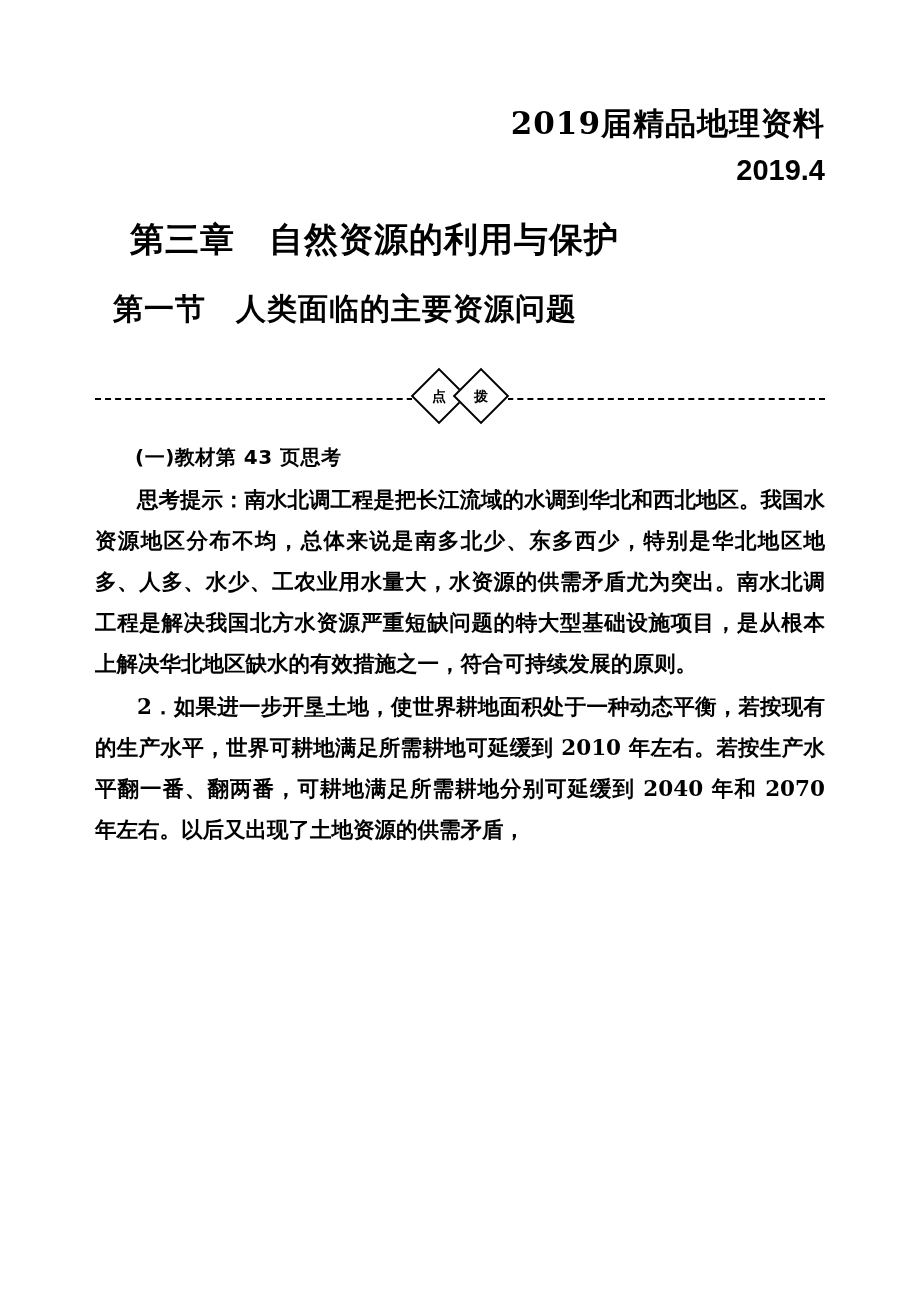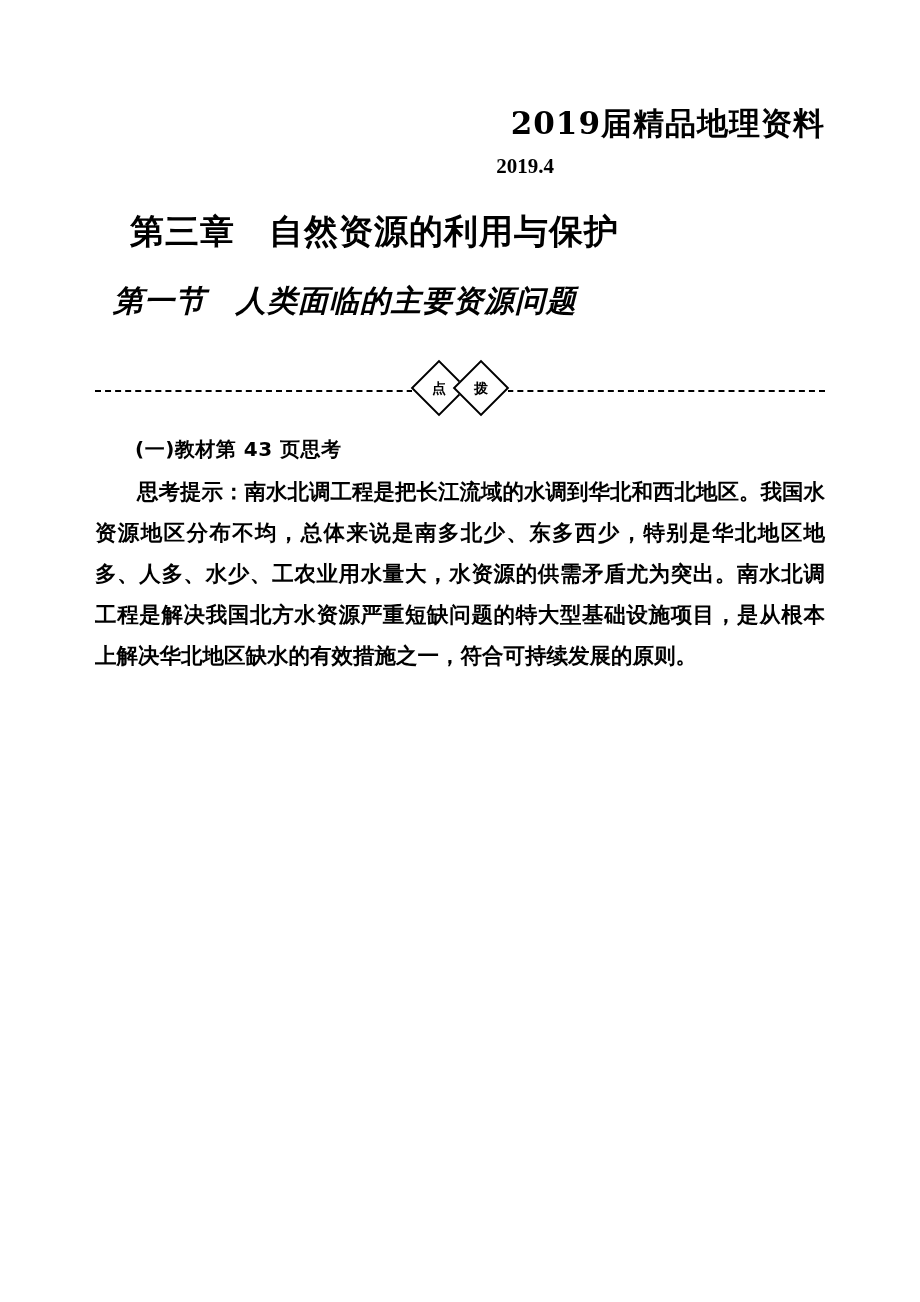--- a/index.html
+++ b/index.html
@@ -26,24 +26,24 @@
     font-family: "DejaVu Serif", serif;
     font-size: 31px;
     font-weight: bold;
     letter-spacing: 1px;
     line-height: 1.2;
     text-align: right;
     padding-left: 110px;
   }
   .header-date {
     margin-top: 12px;
-    font-family: Liberation Serif, serif;
-    font-size: 21px;
+    font-family: Liberation Sans, sans-serif;
+    font-size: 29px;
     font-weight: bold;
-    text-align: center;
+    text-align: right;
     padding-left: 130px;
   }
   .chapter-title {
     margin-top: 30px;
     font-family: "DejaVu Sans", sans-serif;
     font-size: 34px;
     font-weight: bold;
     text-align: left;
     padding-left: 35px;
     letter-spacing: 1px;
@@ -53,21 +53,20 @@
     width: 34px;
   }
   .section-title {
     margin-top: 26px;
     font-family: "DejaVu Sans", sans-serif;
     font-size: 30px;
     font-weight: bold;
     text-align: left;
     padding-left: 18px;
     letter-spacing: 1px;
-    font-style: italic;
   }
   .section-title .gap {
     display: inline-block;
     width: 30px;
   }
 
   
   .divider {
     position: relative;
     margin-top: 46px;
@@ -168,15 +167,16 @@
   </div>
 
   <div class="content">
 
     <div class="sub-head">(一)教材第 43 页思考</div>
 
     <p class="body first-block"><span class="lead">思考提示：</span><span>南水北调工程是把长江流域的水调到华北和西北地区。我国水资源地区分布不均，总体来说是南多北少、东多西少，特别是华北地区地多、人多、水少、工农业用水量大，水资源的供需矛盾尤为突出。南水北调工程是解决我国北方水资源严重短缺问题的特大型基础设施项目，是从根本上解决华北地区缺水的有效措施之一，符合可持续发展的原则。</span></p>
 
 
 
+    <p class="body">2．如果进一步开垦土地，使世界耕地面积处于一种动态平衡，若按现有的生产水平，世界可耕地满足所需耕地可延缓到 2010 年左右。若按生产水平翻一番、翻两番，可耕地满足所需耕地分别可延缓到 2040 年和 2070 年左右。以后又出现了土地资源的供需矛盾，</p>
 
   </div>
 </div>
 
 </body></html>

